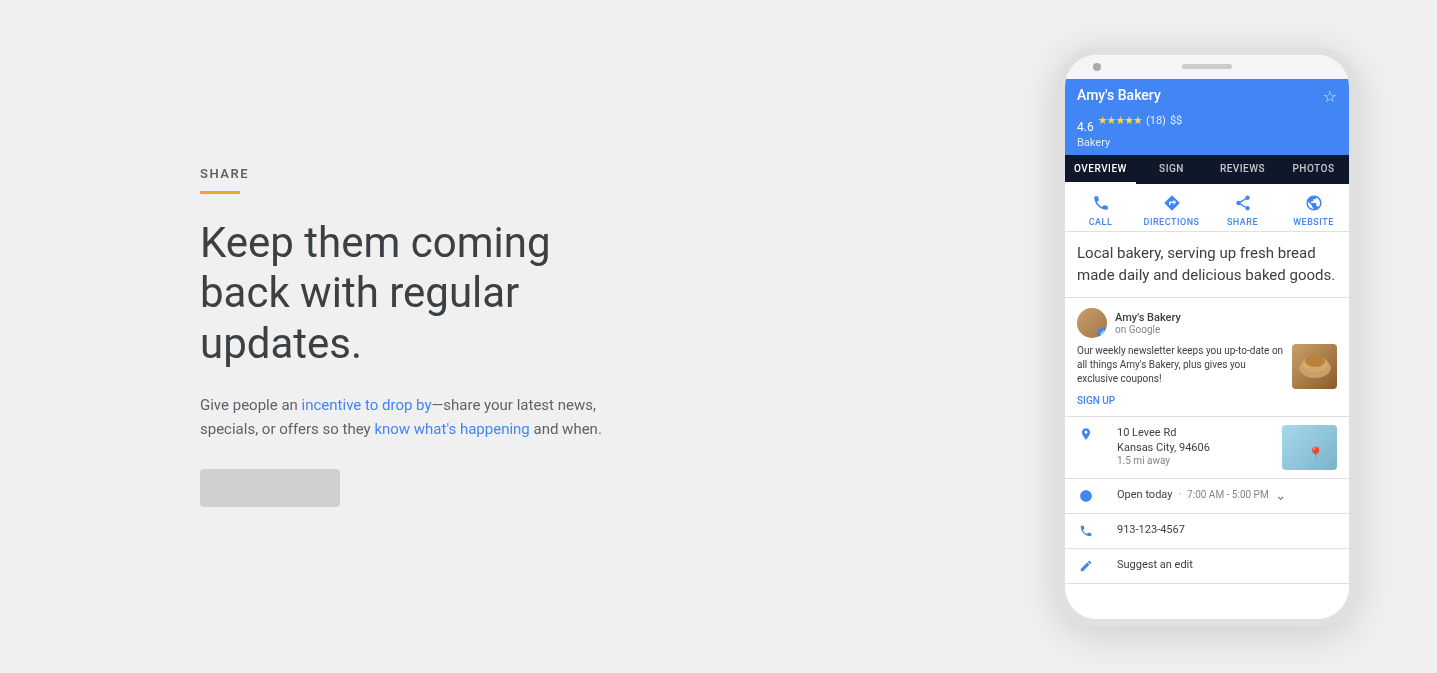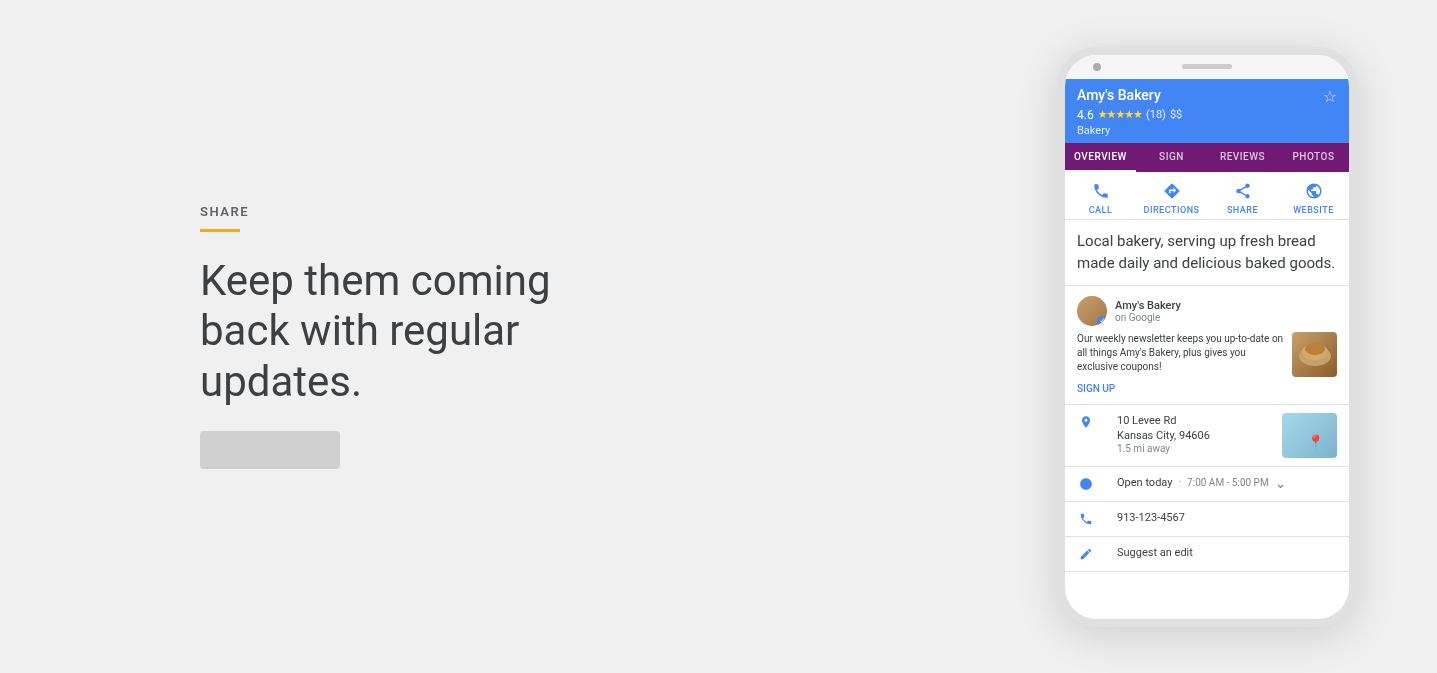--- a/index.html
+++ b/index.html
@@ -163,20 +163,21 @@
     .gmb-rating-row {
       display: flex;
       align-items: center;
       gap: 4px;
       margin: 2px 0;
     }
 
     .gmb-rating-num {
       font-size: 12px;
       color: #fff;
+      margin-top: 12px;
     }
 
     .stars {
       color: #fdd835;
       font-size: 11px;
       letter-spacing: -1px;
     }
 
     .gmb-reviews {
       font-size: 11px;
@@ -191,21 +192,21 @@
     .gmb-category {
       font-size: 11px;
       color: rgba(255,255,255,0.85);
       margin-top: 1px;
       padding-bottom: 6px;
     }
 
     
     .gmb-nav-tabs {
       display: flex;
-      background: #701a75;
+      background: #0f172a;
     }
 
     .gmb-tab {
       flex: 1;
       text-align: center;
       padding: 8px 4px;
       font-size: 10px;
       font-weight: 500;
       color: rgba(255,255,255,0.75);
       letter-spacing: 0.5px;
@@ -411,20 +412,23 @@
   </style>
 </head>
 <body>
 
 <div class="page-wrapper">
 
   <div class="left-content">
     <div class="section-label">SHARE</div>
     <div class="section-divider"></div>
     <h1 class="main-heading">Keep them coming<br>back with regular<br>updates.</h1>
+    <p class="description">
+      Give people an <span class="highlight">incentive to drop by</span>—share your latest news, specials, or offers so they <span class="highlight">know what's happening</span> and when.
+    </p>
     <button class="cta-button"></button>
   </div>
 
   <div class="phone-wrapper">
     <div class="phone">
 
       <div class="phone-top-bar">
         <div class="phone-camera"></div>
         <div class="phone-speaker"></div>
       </div>

